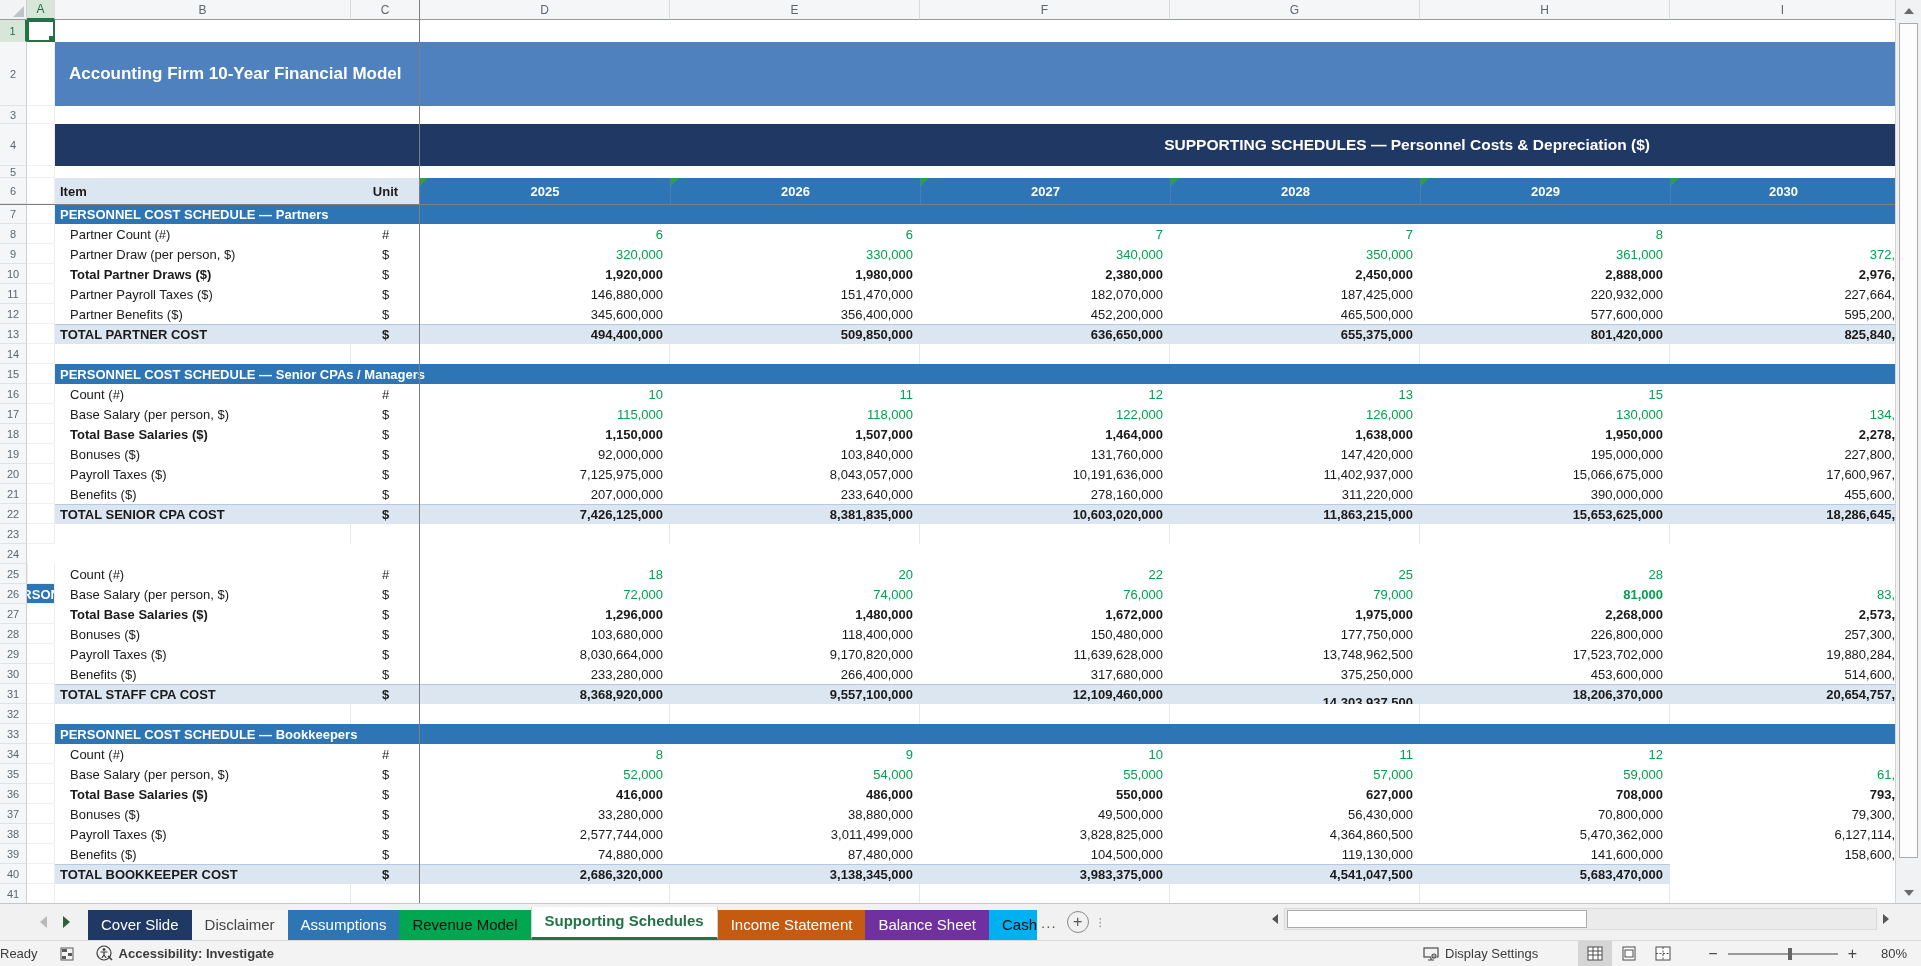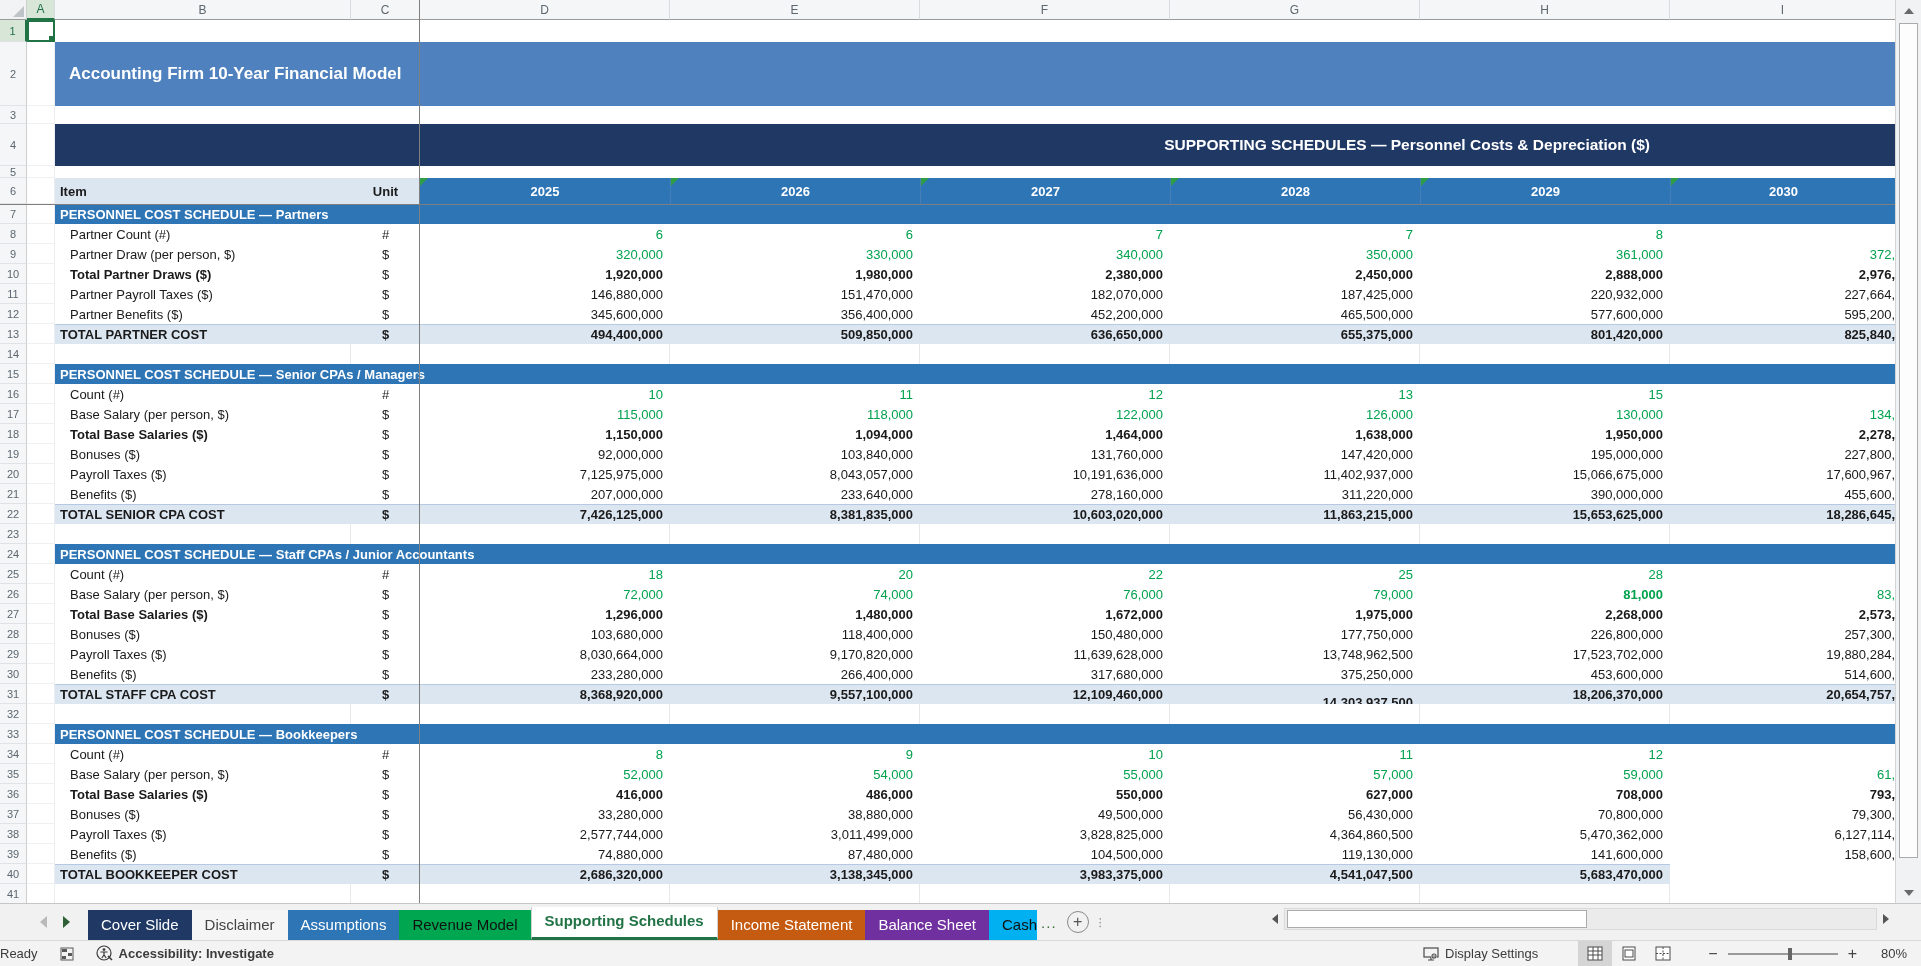--- a/index.html
+++ b/index.html
@@ -255,21 +255,21 @@
           <div class="cell num green" style="width: 250px; height: 20px;">126,000</div>
           <div class="cell num green" style="width: 250px; height: 20px;">130,000</div>
           <div class="cell num icol green" style="width: 226px; height: 20px;">134,</div>
         </div>
         <div class="row" style="height: 20px;">
           <div class="rowh" style="height: 20px;">18</div>
           <div class="cell cA" style="width: 28px; height: 20px;"></div>
           <div class="cell lbl bold" style="width: 296px; height: 20px;">Total Base Salaries ($)</div>
           <div class="cell unitc" style="width: 69px; height: 20px;">$</div>
           <div class="cell num bold" style="width: 250px; height: 20px;">1,150,000</div>
-          <div class="cell num bold" style="width: 250px; height: 20px;">1,094,000</div>
+          <div class="cell num bold" style="width: 250px; height: 20px;">1,507,000</div>
           <div class="cell num bold" style="width: 250px; height: 20px;">1,464,000</div>
           <div class="cell num bold" style="width: 250px; height: 20px;">1,638,000</div>
           <div class="cell num bold" style="width: 250px; height: 20px;">1,950,000</div>
           <div class="cell num icol bold" style="width: 226px; height: 20px;">2,278,</div>
         </div>
         <div class="row" style="height: 20px;">
           <div class="rowh" style="height: 20px;">19</div>
           <div class="cell cA" style="width: 28px; height: 20px;"></div>
           <div class="cell lbl" style="width: 296px; height: 20px;">Bonuses ($)</div>
           <div class="cell unitc" style="width: 69px; height: 20px;">$</div>
@@ -321,21 +321,21 @@
           <div class="cell cA" style="width: 28px; height: 20px;"></div>
           <div class="cell spacer-cell" style="width: 296px; height: 20px;"></div>
           <div class="cell spacer-cell" style="width: 69px; height: 20px;"></div>
           <div class="cell spacer-cell" style="width: 250px; height: 20px;"></div>
           <div class="cell spacer-cell" style="width: 250px; height: 20px;"></div>
           <div class="cell spacer-cell" style="width: 250px; height: 20px;"></div>
           <div class="cell spacer-cell" style="width: 250px; height: 20px;"></div>
           <div class="cell spacer-cell" style="width: 250px; height: 20px;"></div>
           <div class="cell spacer-cell" style="width: 226px; height: 20px;"></div>
         </div>
-        <div class="row" style="height: 20px;">
+        <div class="row" style="height: 20px; flex-direction: column;">
           <div class="rowh" style="height: 20px;">24</div>
           <div class="cell cA" style="width: 28px; height: 20px;"></div>
           <div class="cell secth" style="width: 1841px; height: 20px;">PERSONNEL COST SCHEDULE — Staff CPAs / Junior Accountants</div>
         </div>
         <div class="row" style="height: 20px;">
           <div class="rowh" style="height: 20px;">25</div>
           <div class="cell cA" style="width: 28px; height: 20px;"></div>
           <div class="cell lbl" style="width: 296px; height: 20px;">Count (#)</div>
           <div class="cell unitc" style="width: 69px; height: 20px;">#</div>
           <div class="cell num green" style="width: 250px; height: 20px;">18</div>

